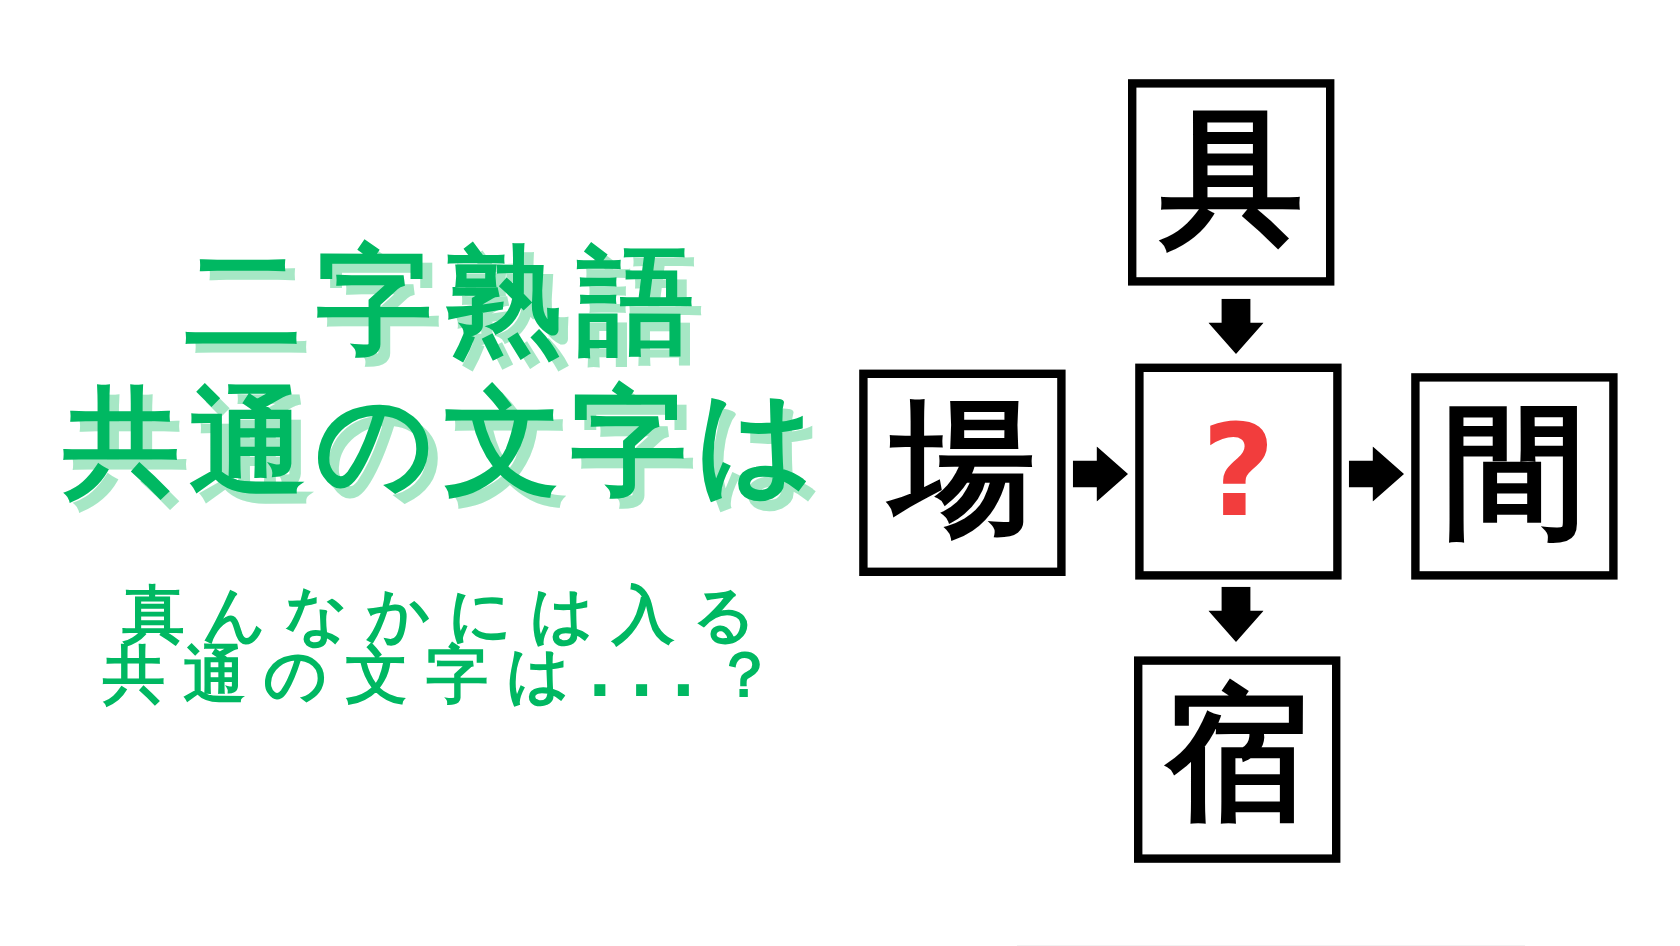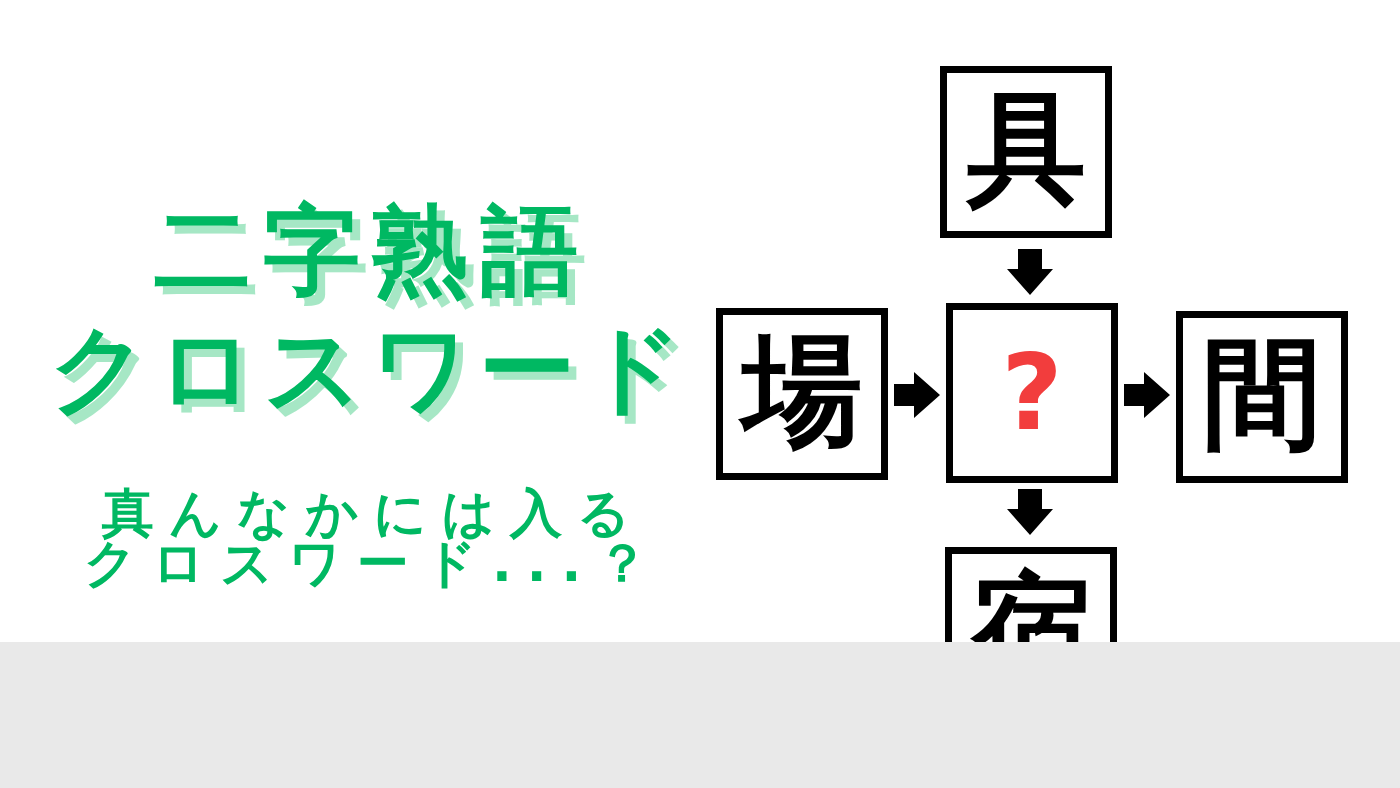--- a/index.html
+++ b/index.html
@@ -9,21 +9,21 @@
     --question-red: #f23d3d;
     --box-black: #000000;
   }
   * { margin: 0; padding: 0; box-sizing: border-box; }
   html, body { background: #e9e9e9; }
   body { font-family: "DejaVu Sans", "Liberation Sans", sans-serif; }
 
   .canvas {
     position: relative;
     width: 1400px;
-    height: 642px;
+    height: 788px;
     background: var(--background, #ffffff);
     overflow: hidden;
     margin: 0 auto;
   }
 
   
   .hero {
     position: absolute;
     left: 10px;
     top: 0;
@@ -98,23 +98,23 @@
   .arrow-right-2 { left: 1124px; top: 372px; }
   .arrow-down-2  { left: 1007px; top: 489px; }
 </style>
 </head>
 <body>
 
 <div class="canvas">
 
   <div class="hero">
     <div class="title-line title-line-1">二字熟語</div>
-    <div class="title-line title-line-2">クロスワード</div>
+    <div class="title-line title-line-2">共通の文字は</div>
     <div class="sub-line sub-line-1">真んなかには入る</div>
-    <div class="sub-line sub-line-2">クロスワード...？</div>
+    <div class="sub-line sub-line-2">共通の文字は...？</div>
   </div>
 
   <div>
 
     <div class="cell cell-top">
       <span class="kanji">具</span>
     </div>
 
     <div class="cell cell-left">
       <span class="kanji">場</span>

